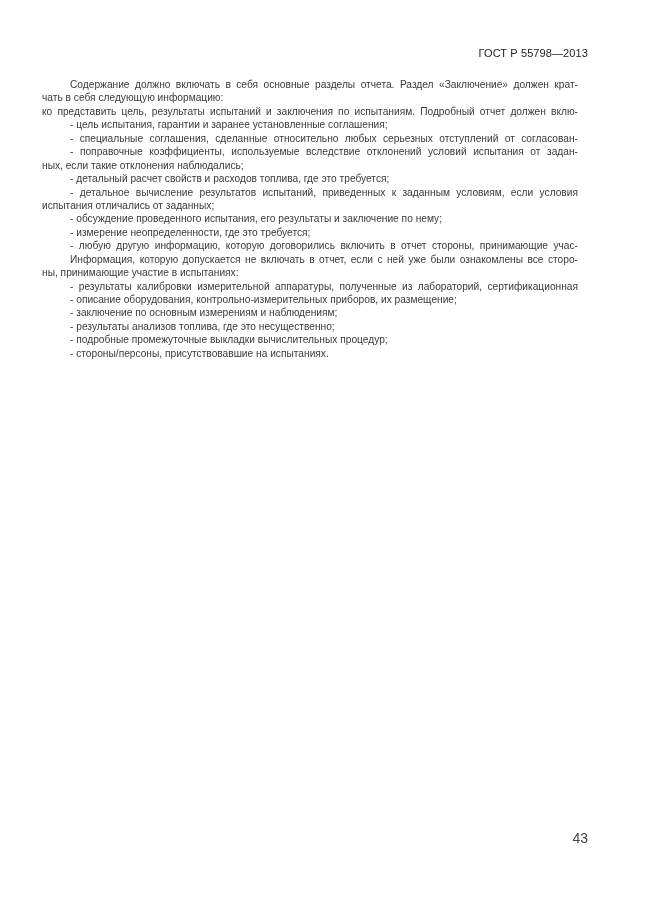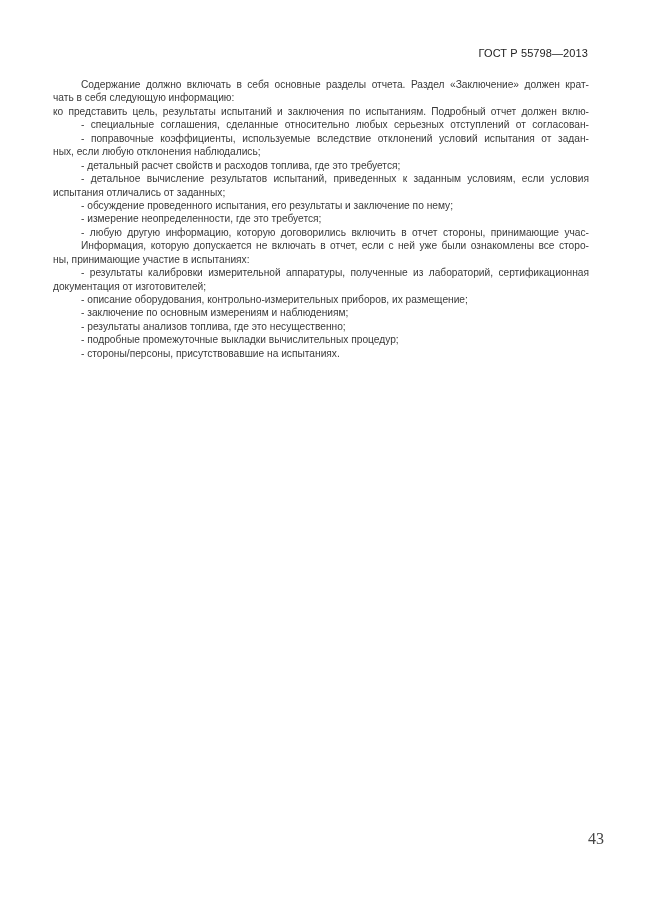--- a/index.html
+++ b/index.html
@@ -8,53 +8,53 @@
       position: relative; overflow: hidden;
       font-family: "Liberation Sans", sans-serif;
       color: #3a3a3a;
     }
     .header {
       position: absolute; top: 47px; right: 58px;
       font-weight: normal; font-size: 11px; color: #222;
       letter-spacing: 0.1px;
     }
     .content {
-      position: absolute; left: 53px; top: 78px; width: 536px;
+      position: absolute; left: 42px; top: 78px; width: 536px;
       font-size: 10.2px; line-height: 13.45px;
     }
     .line { white-space: nowrap; height: 13.45px; }
     .line.ind { padding-left: 28px; }
     .line.just { text-align: justify; text-align-last: justify; white-space: normal; }
     .pagenum {
-      position: absolute; top: 830px; right: 42px;
-      font-size: 16px; color: #444; font-family: Liberation Serif, serif;
+      position: absolute; top: 830px; right: 58px;
+      font-size: 14px; color: #444;
     }
   </style>
 </head>
 <body>
 
 <div class="header">ГОСТ Р 55798—2013</div>
 
 <div class="content" id="content">
     <div class="line ind just">Содержание должно включать в себя основные разделы отчета. Раздел «Заключение» должен крат-</div>
     <div class="line">чать в себя следующую информацию:</div>
     <div class="line just">ко представить цель, результаты испытаний и заключения по испытаниям. Подробный отчет должен вклю-</div>
+    <div class="line ind">- цель испытания, гарантии и заранее установленные соглашения;</div>
     <div class="line ind just">- специальные соглашения, сделанные относительно любых серьезных отступлений от согласован-</div>
     <div class="line ind just">- поправочные коэффициенты, используемые вследствие отклонений условий испытания от задан-</div>
-    <div class="line">ных, если любую отклонения наблюдались;</div>
+    <div class="line">ных, если такие отклонения наблюдались;</div>
     <div class="line ind">- детальный расчет свойств и расходов топлива, где это требуется;</div>
     <div class="line ind just">- детальное вычисление результатов испытаний, приведенных к заданным условиям, если условия</div>
     <div class="line">испытания отличались от заданных;</div>
     <div class="line ind">- обсуждение проведенного испытания, его результаты и заключение по нему;</div>
     <div class="line ind">- измерение неопределенности, где это требуется;</div>
     <div class="line ind just">- любую другую информацию, которую договорились включить в отчет стороны, принимающие учас-</div>
     <div class="line ind just">Информация, которую допускается не включать в отчет, если с ней уже были ознакомлены все сторо-</div>
     <div class="line">ны, принимающие участие в испытаниях:</div>
     <div class="line ind just">- результаты калибровки измерительной аппаратуры, полученные из лабораторий, сертификационная</div>
-    <div class="line">документация от изготовителей;</div>
     <div class="line ind">- описание оборудования, контрольно-измерительных приборов, их размещение;</div>
     <div class="line ind">- заключение по основным измерениям и наблюдениям;</div>
     <div class="line ind">- результаты анализов топлива, где это несущественно;</div>
     <div class="line ind">- подробные промежуточные выкладки вычислительных процедур;</div>
     <div class="line ind">- стороны/персоны, присутствовавшие на испытаниях.</div>
   </div>
 
 <div class="pagenum">43</div>
 
 </body></html>

